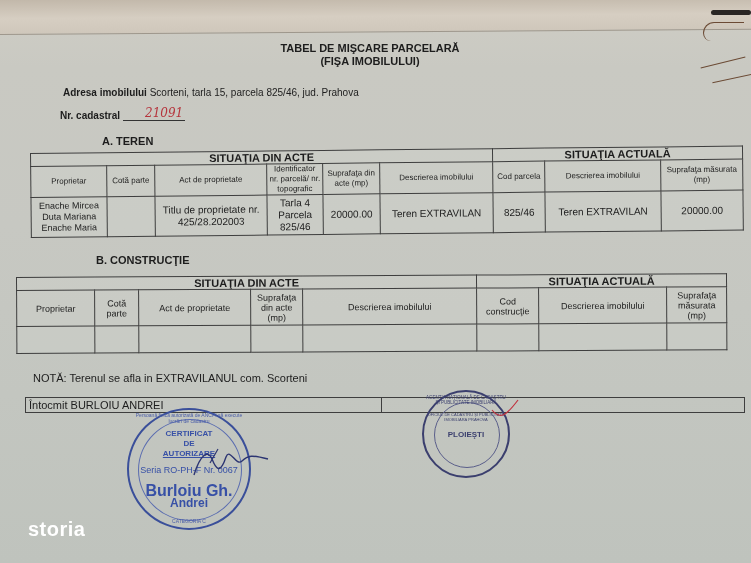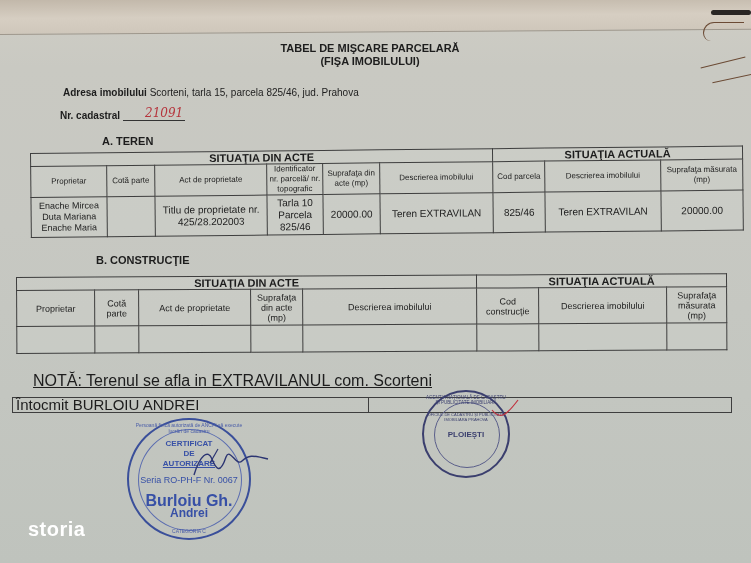--- a/index.html
+++ b/index.html
@@ -50,29 +50,29 @@
   table.grid {
     position: absolute; border-collapse: collapse; table-layout: fixed;
     background: rgba(210,212,206,0.35);
   }
   table.grid td {
     border: 1px solid #3e3e3e; text-align: center; vertical-align: middle;
     padding: 0 2px; font-size: 8px; line-height: 10px; overflow: hidden;
   }
   table.grid td.hdr-top { font-size: 11px; font-weight: bold; line-height: 12px; }
   table.grid td.val { font-size: 10px; line-height: 12px; }
-  .note { position: absolute; left: 33px; top: 372px; font-size: 16px; text-decoration: underline; }
+  .note { position: absolute; left: 33px; top: 372px; font-size: 11px; }
   .sign-row {
-    position: absolute; left: 12px; top: 397px; width: 718px; height: 14px;
-    border: 1px solid #3e3e3e; display: flex; font-size: 15px;
+    position: absolute; left: 25px; top: 397px; width: 718px; height: 14px;
+    border: 1px solid #3e3e3e; display: flex; font-size: 11px;
   }
   .sign-row .c1 { width: 352px; border-right: 1px solid #3e3e3e; padding-left: 3px; line-height: 14px; }
   .sign-row .c2 { flex: 1; padding-left: 3px; line-height: 14px; }
   .stamp1 {
-    position: absolute; left: 127px; top: 418px; width: 124px; height: 122px;
+    position: absolute; left: 127px; top: 408px; width: 124px; height: 122px;
     border-radius: 50%; border: 2px solid #3a4f9a; box-sizing: border-box;
     color: #3750a6; text-align: center;
   }
   .stamp1 .inner {
     position: absolute; left: 9px; top: 9px; width: 102px; height: 100px;
     border-radius: 50%; border: 1px solid #5b6db0;
   }
   .stamp1 .l { position: absolute; left: 0; width: 100%; font-weight: bold; }
   .stamp1 .ring-text {
     position: absolute; font-size: 5px; color: #4b5ea8; width: 100%; text-align: center;
@@ -155,21 +155,21 @@
     </tr>
     <tr style="height:40px">
       <td class="val" style="font-size:9px;line-height:11px;">
         <div>Enache Mircea</div>
         <div>Duta Mariana</div>
         <div>Enache Maria</div>
       </td>
       <td class="val"></td>
       <td class="val">Titlu de proprietate nr. 425/28.202003</td>
       <td class="val" style="line-height:12px;">
-        <div>Tarla 10</div>
+        <div>Tarla 4</div>
         <div>Parcela</div>
         <div>825/46</div>
       </td>
       <td class="val">20000.00</td>
       <td class="val">Teren EXTRAVILAN</td>
       <td class="val">825/46</td>
       <td class="val">Teren EXTRAVILAN</td>
       <td class="val">20000.00</td>
     </tr>
   </tbody>

